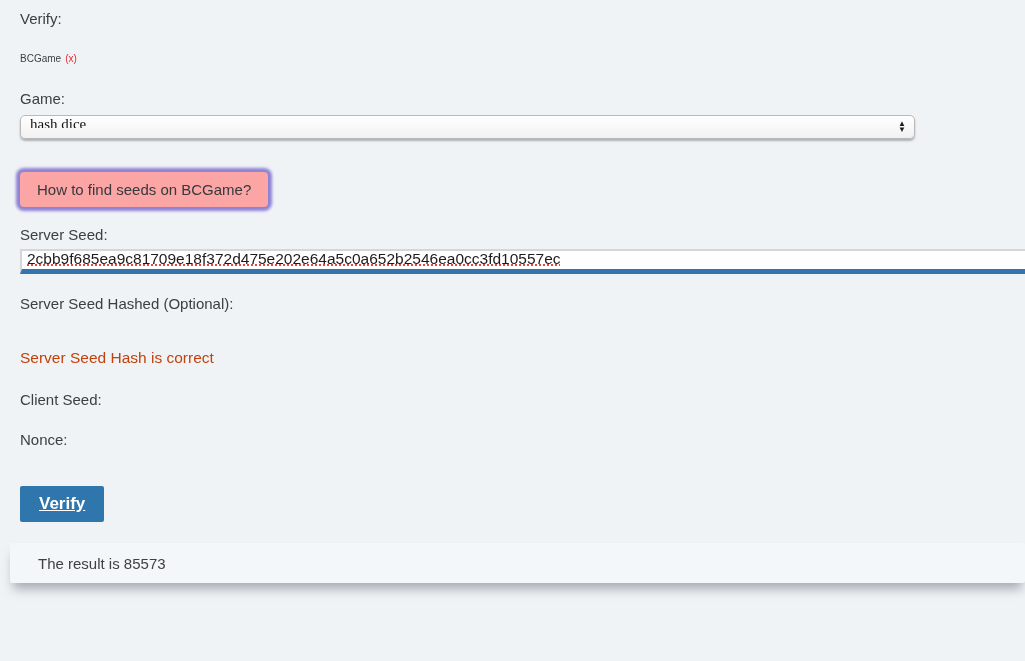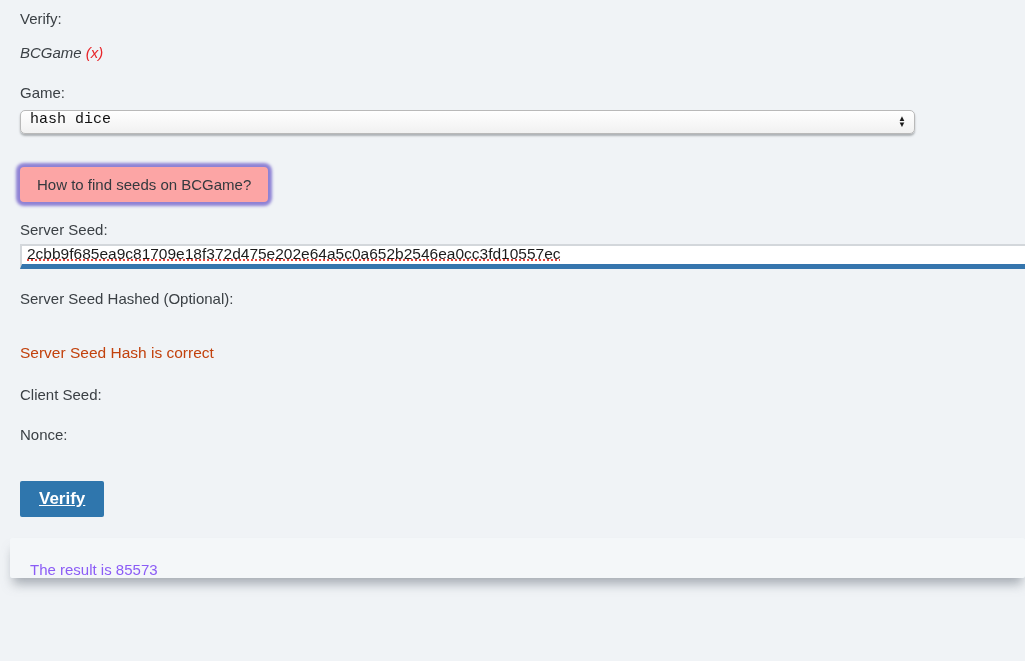--- a/index.html
+++ b/index.html
@@ -12,31 +12,31 @@
   }
   .content {
     padding: 10px 0 0 20px;
     width: 915px;
   }
   .label {
     font-size: 15px;
     line-height: 18px;
     color: #3b4045;
   }
-  .casino-row { margin-top: 16px; font-size: 15px; line-height: 18px; font-style: italic; }
+  .casino-row { margin-top: 22px; font-size: 10px; line-height: 18px; }
   .remove-x { color: #e8262b; margin-left: 4px; cursor: pointer; }
   .game-label { margin-top: 22px; }
 
   
   .select-wrap { position: relative; margin-top: 7px; width: 895px; }
   select.game-select {
     -webkit-appearance: none; appearance: none;
     width: 100%; height: 24px;
     padding: 0 26px 10px 9px;
-    font-family: Liberation Mono, monospace;
+    font-family: Liberation Serif, serif;
     font-size: 15px; color: #111;
     background: linear-gradient(#ffffff, #f1f1f1);
     border: 1px solid #b9b9b9;
     border-radius: 5px;
     box-shadow: 0 2px 2px rgba(120,125,130,0.55);
   }
   .select-arrows {
     position: absolute; right: 9px; top: 50%;
     transform: translateY(-50%);
     display: flex; flex-direction: column; align-items: center;
@@ -94,23 +94,23 @@
     cursor: pointer;
     text-decoration: underline;
   }
 
   .result-box {
     margin-top: 21px; margin-left: 10px;
     width: calc(100% - 10px); height: 40px;
     background: #f4f7f9;
     border-radius: 2px;
     box-shadow: 0 9px 11px -3px rgba(105,115,125,0.55);
-    display: flex; align-items: flex-end;
-    padding-left: 20px;
-    font-size: 15px; color: #8b5cf6;
+    display: flex; align-items: center;
+    padding-left: 28px;
+    font-size: 15px; color: #404040;
   }
 </style>
 </head>
 <body>
 
 <div class="content">
 
   <div class="label">Verify:</div>
   <div class="casino-row">
     <span>BCGame</span><span class="remove-x">(x)</span>

